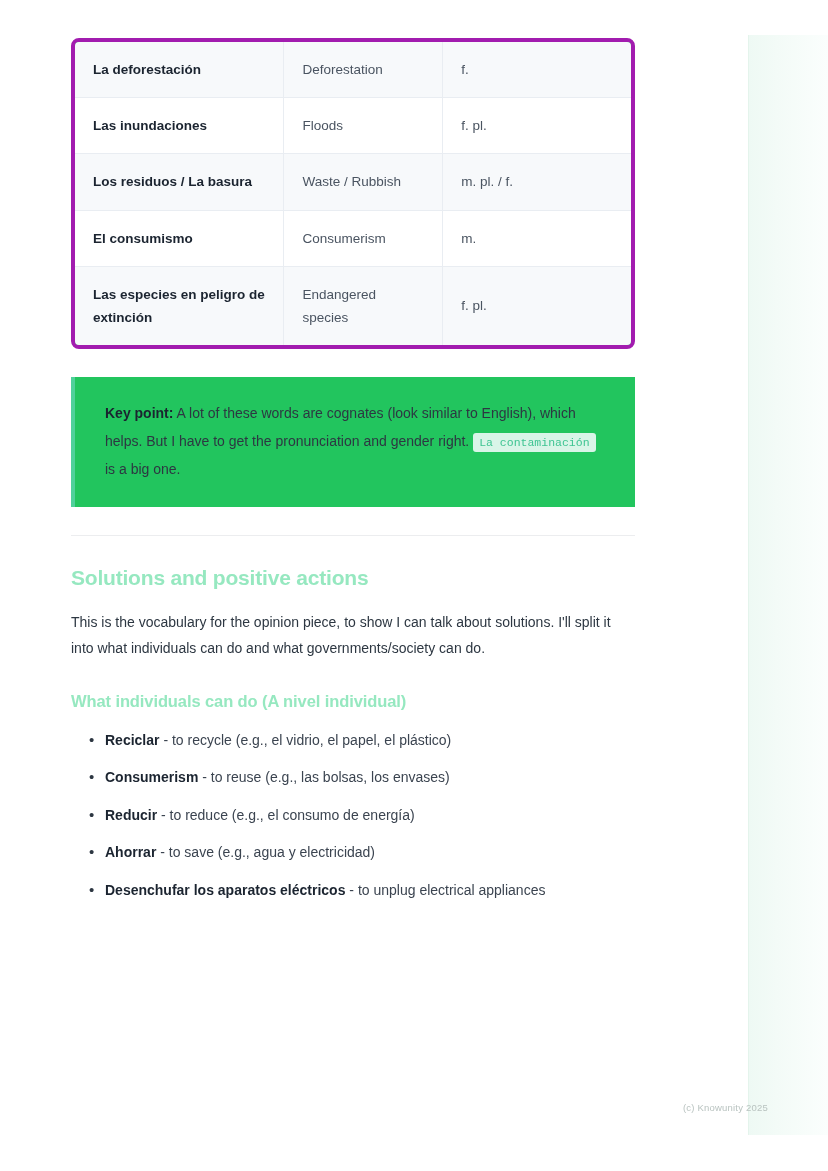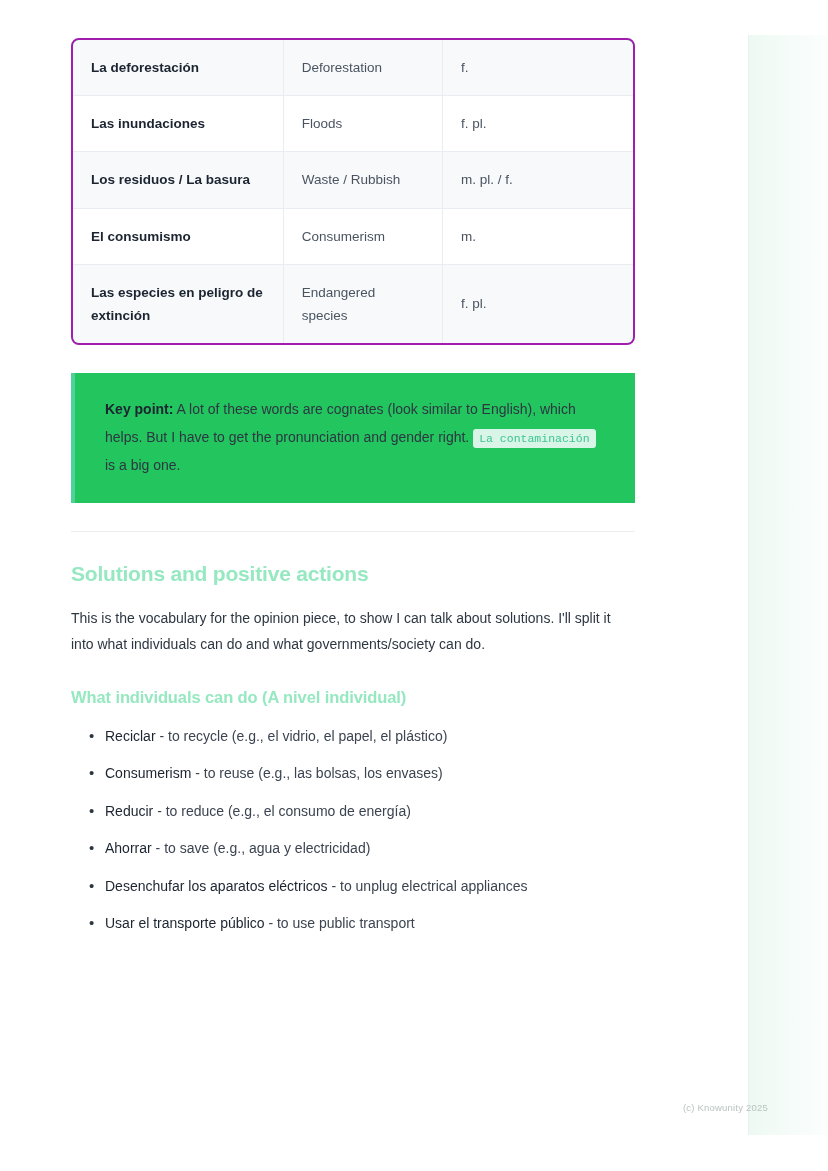--- a/index.html
+++ b/index.html
@@ -36,21 +36,21 @@
     left: 71px; top: 0;
     width: 564px;
   }
 
   
   .vocab-table {
     margin-top: 38px;
     width: 564px;
     border-collapse: separate;
     border-spacing: 0;
-    border: 2px solid #a21caf;
+    border: 4px solid #a21caf;
     border-radius: 8px;
     overflow: hidden;
     background: #22c55e;
   }
   .vocab-table tr td {
     border-bottom: 1px solid #e9edf2;
     border-right: 1px solid #e9edf2;
     padding: 16px 18px;
     vertical-align: middle;
     font-size: 13.5px;
@@ -135,21 +135,21 @@
     color: #3b4插;
     color: #3b4450;
   }
   .bullets li::before {
     content: "\2022";
     position: absolute;
     left: 0; top: -1px;
     color: #2d3742;
     font-size: 15px;
   }
-  .bullets li b { color: #1b2430; font-weight: normal; }
+  .bullets li b { color: #1b2430; font-weight: bold; }
 
   
   .watermark {
     position: absolute;
     left: 683px; top: 1102px;
     font-size: 9.5px;
     color: #b9c3c0;
     letter-spacing: 0.2px;
     white-space: nowrap;
     text-align: right;
@@ -222,22 +222,18 @@
         <span>- to reduce (e.g., el consumo de energía)</span>
       </li>
       <li>
         <b>Ahorrar</b>
         <span>- to save (e.g., agua y electricidad)</span>
       </li>
       <li>
         <b>Desenchufar los aparatos eléctricos</b>
         <span>- to unplug electrical appliances</span>
       </li>
-      <li>
-        <b>Usar el transporte público</b>
-        <span>- to use public transport</span>
-      </li>
     </ul>
 
   </div>
 </div>
 
 <div class="watermark">(c) Knowunity 2025</div>
 
 </body></html>

